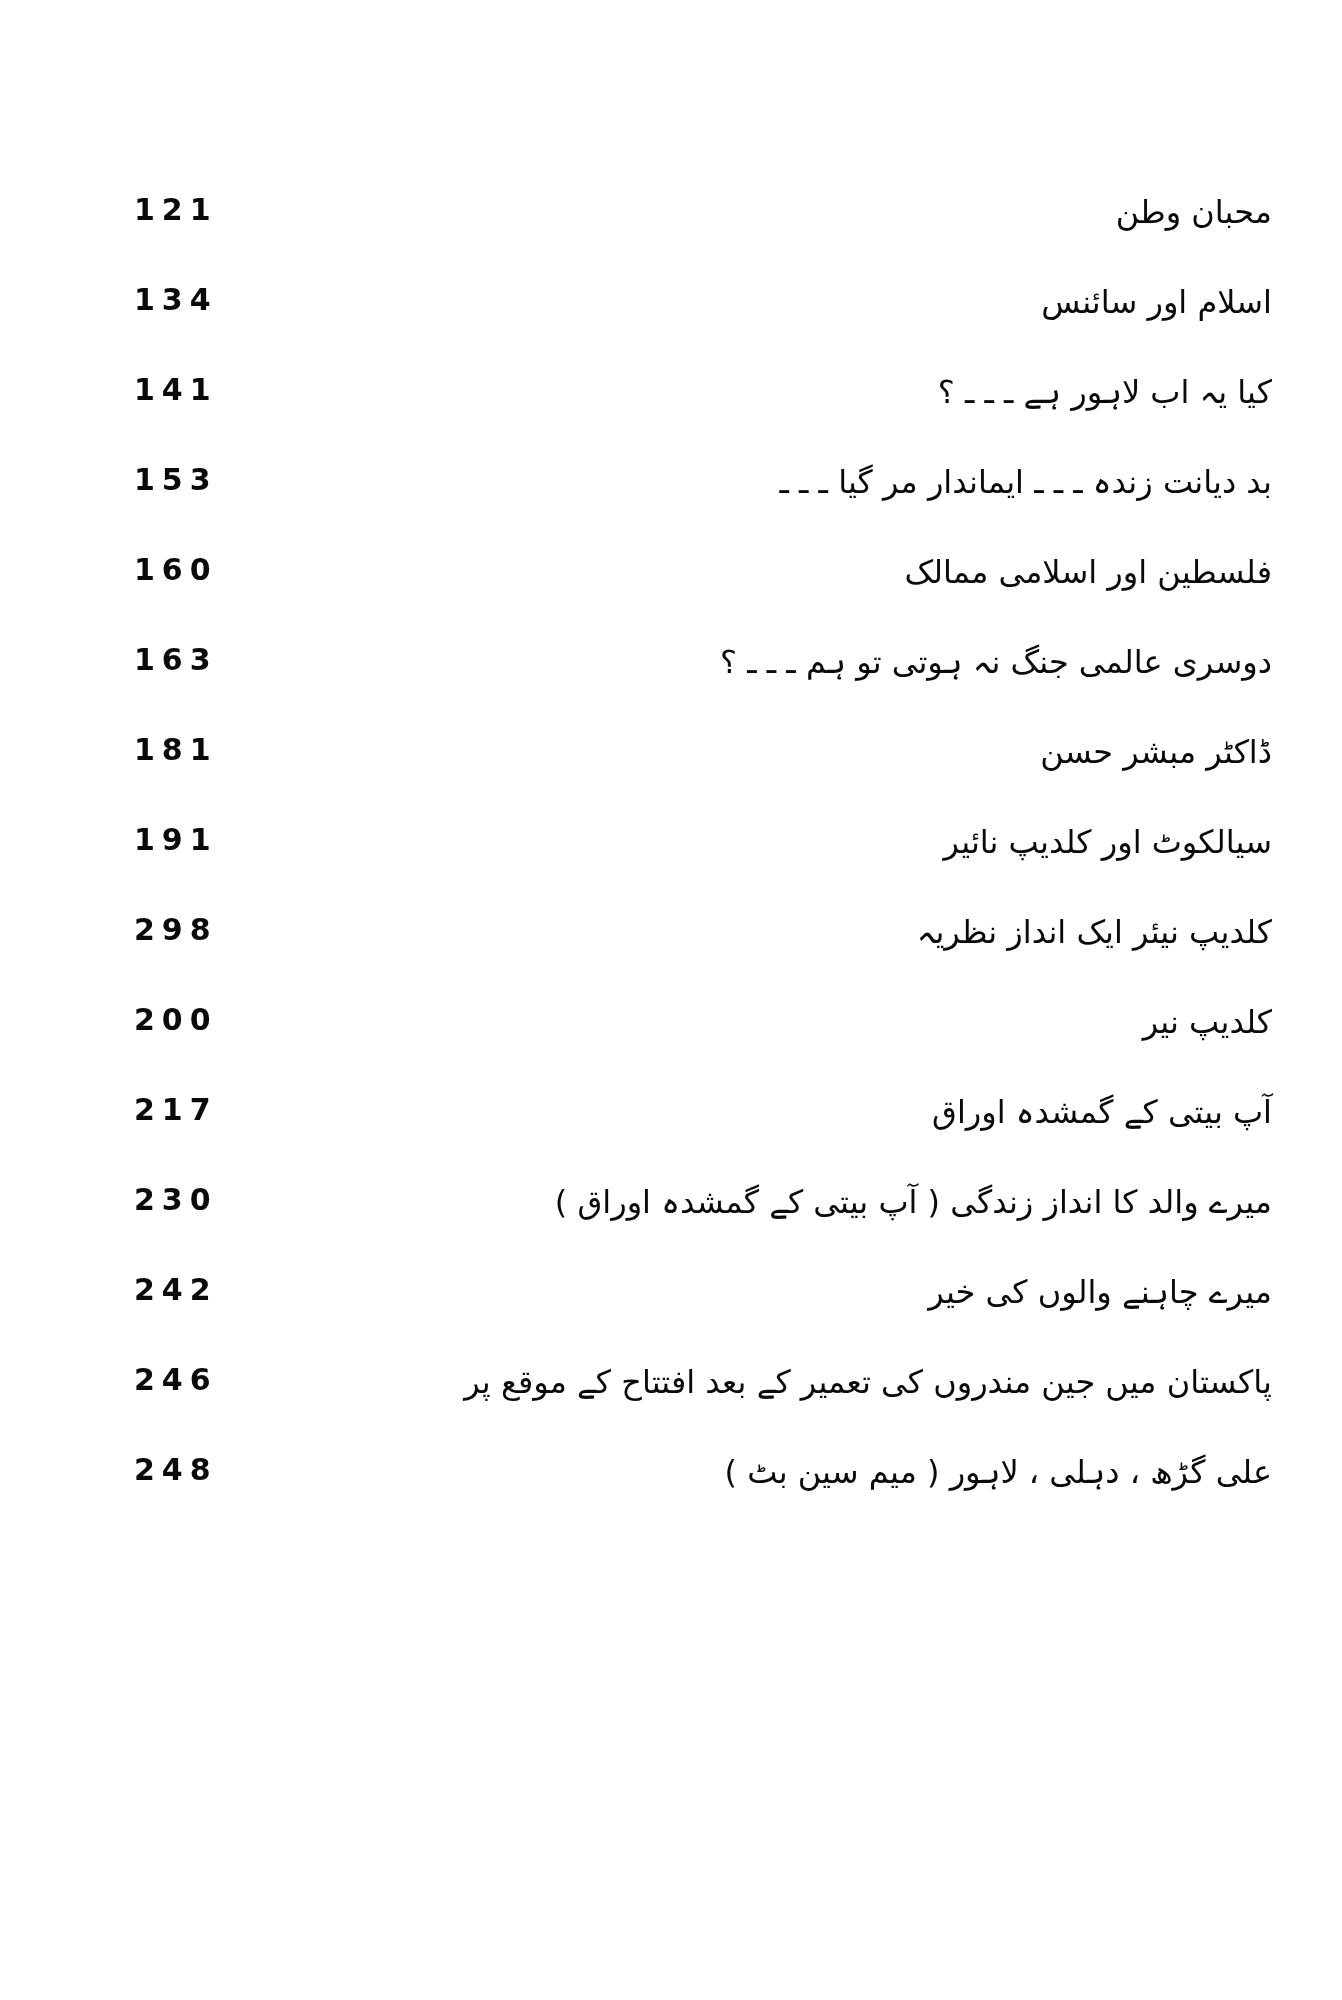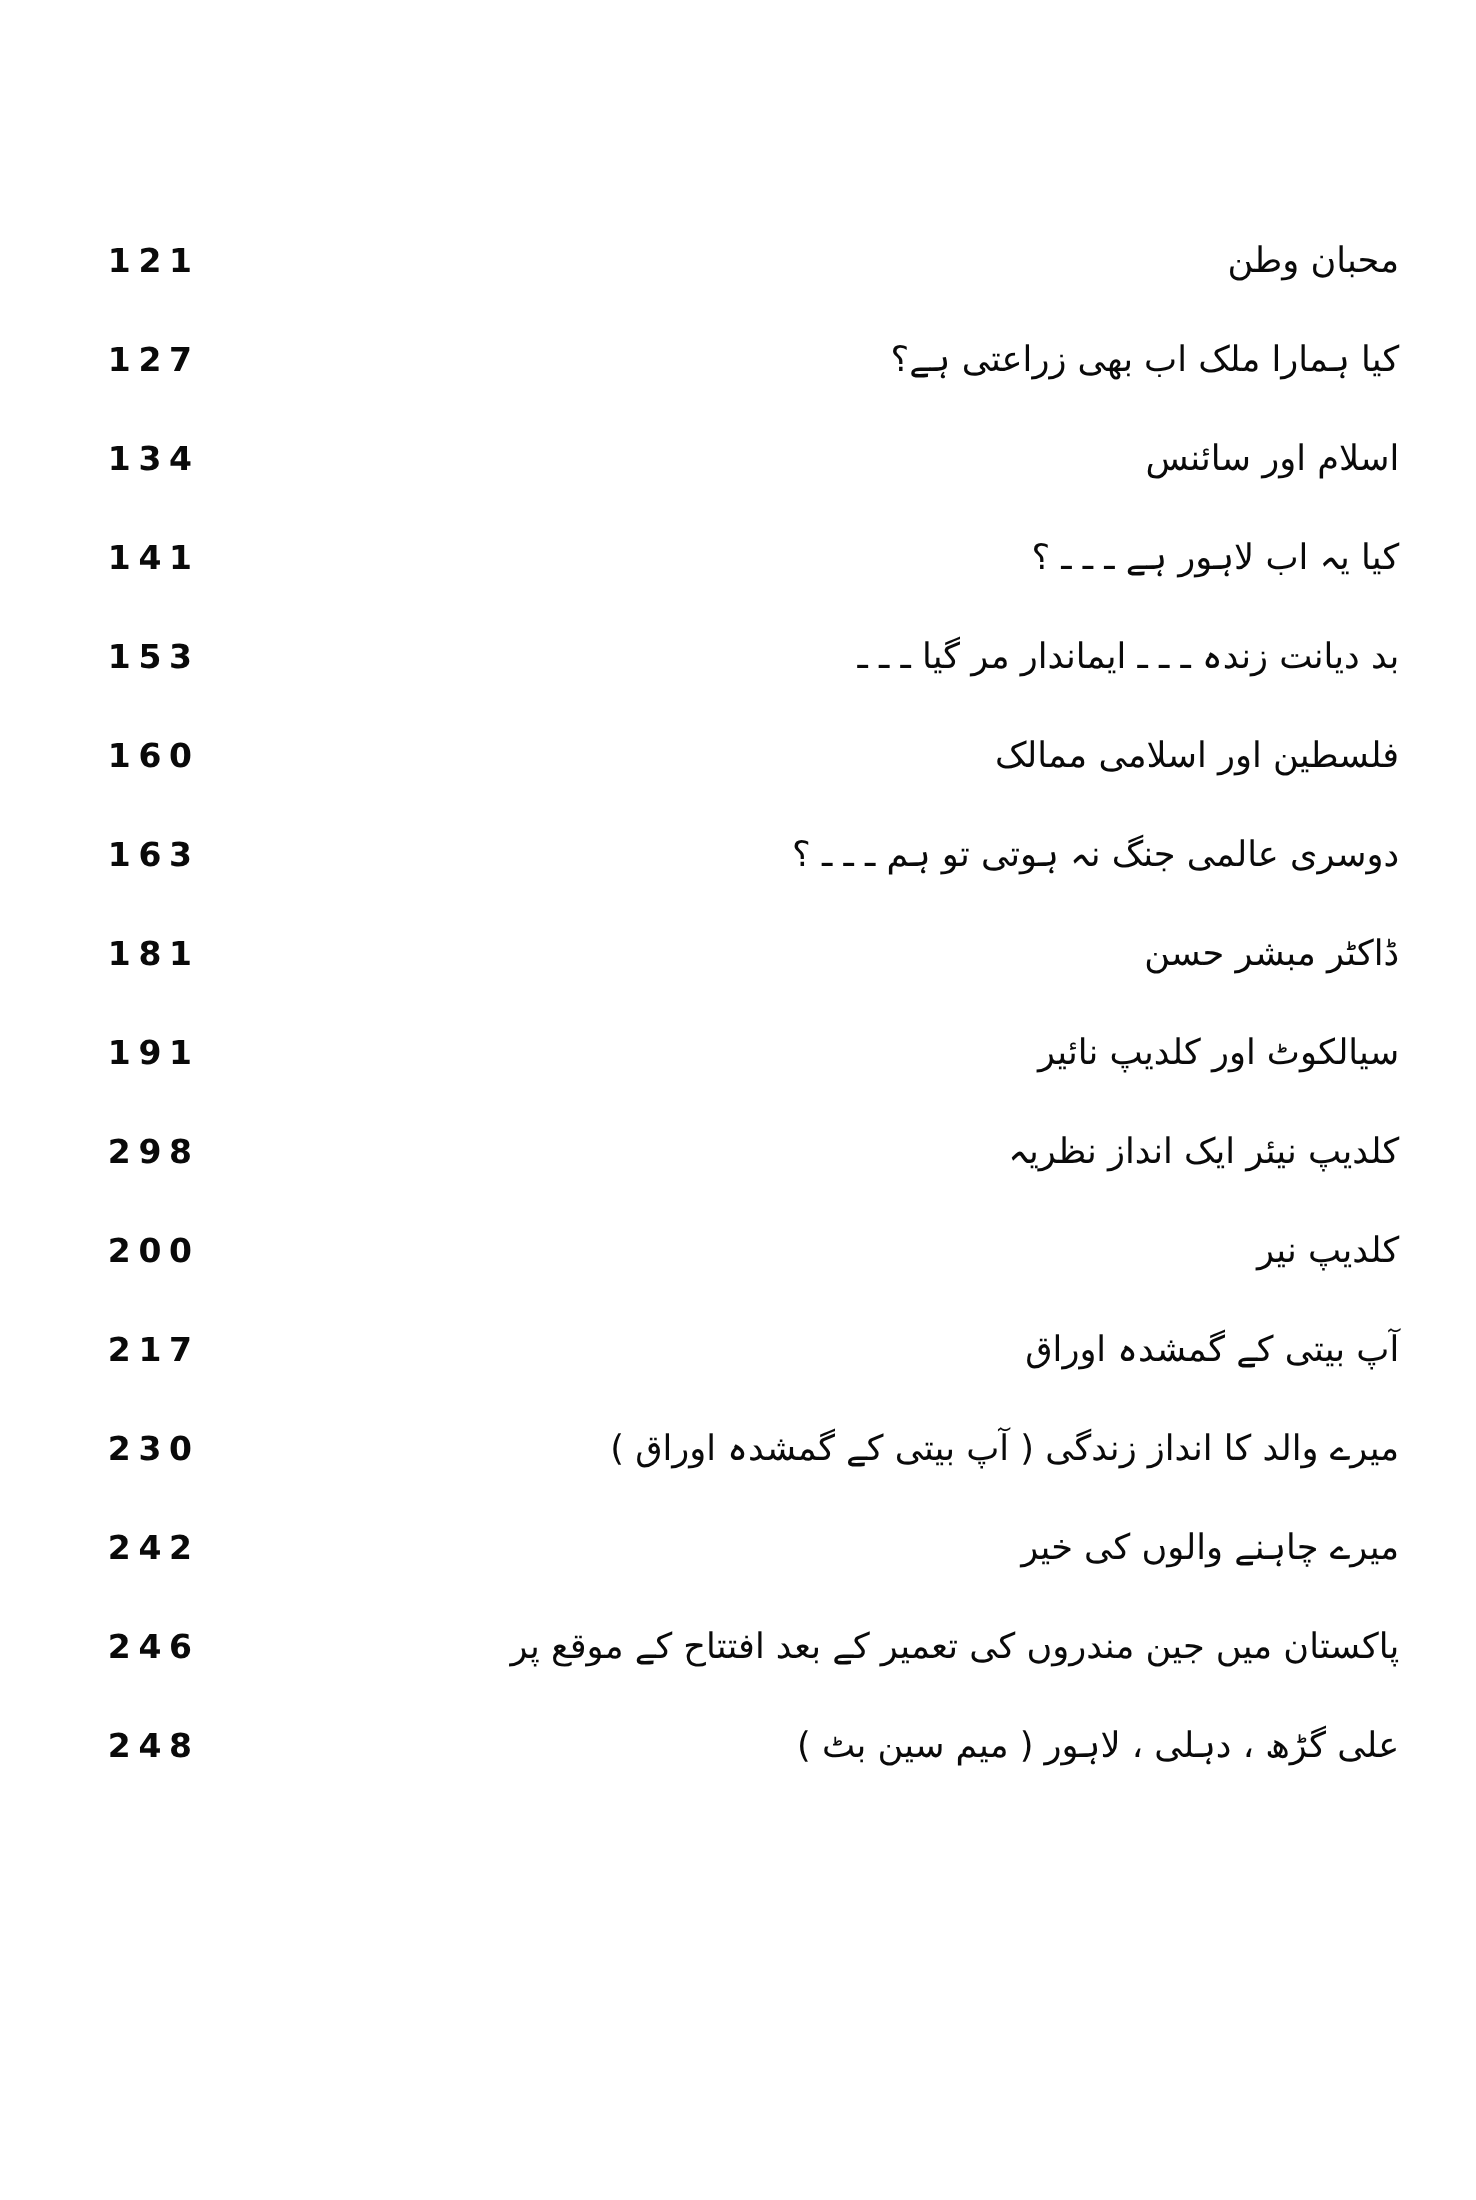--- a/index.html
+++ b/index.html
@@ -19,21 +19,21 @@
     width: 1342px;
     height: 2000px;
     background: #ffffff;
   }
   .toc-list {
     padding-top: 192px;
   }
   .toc-row {
     height: 90px;
     display: flex;
-    align-items: center;
+    padding-left: 36px;
   }
   .page-num {
     flex: 0 0 215px;
     box-sizing: border-box;
     padding-left: 98px;
     font-family: "DejaVu Sans", "Liberation Sans", sans-serif;
     font-weight: 700;
     font-size: 30px;
     letter-spacing: 7px;
     color: #0a0a0a;
@@ -55,24 +55,20 @@
 </head>
 <body style="background: rgb(255, 255, 255); color: rgb(10, 10, 10);">
 
 <div class="page">
   <div class="toc-list" id="toc-list">
   <div class="toc-row">
     <span class="page-num">121</span>
     <span class="entry-title" dir="rtl">محبان وطن</span>
   </div>
 
-  <div class="toc-row">
-    <span class="page-num">127</span>
-    <span class="entry-title" dir="rtl">کیا ہمارا ملک اب بھی زراعتی ہے؟</span>
-  </div>
 
   <div class="toc-row">
     <span class="page-num">134</span>
     <span class="entry-title" dir="rtl">اسلام اور سائنس</span>
   </div>
 
   <div class="toc-row">
     <span class="page-num">141</span>
     <span class="entry-title" dir="rtl">کیا یہ اب لاہور ہے ـ ـ ـ ؟</span>
   </div>

